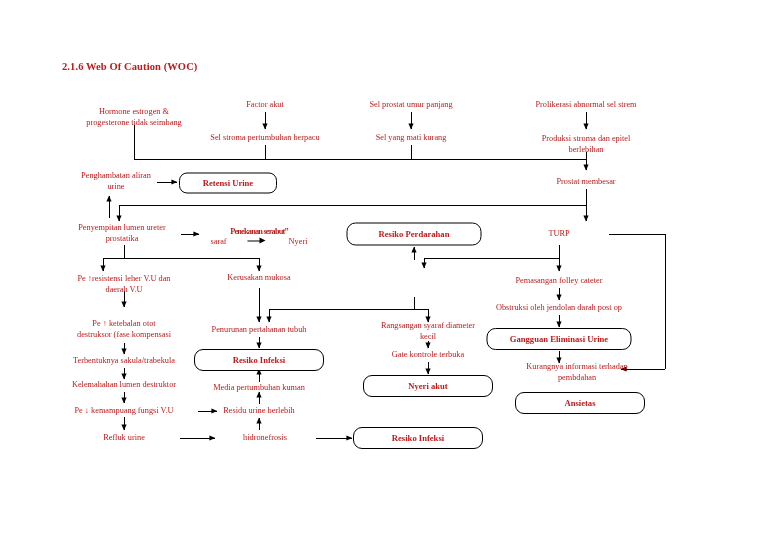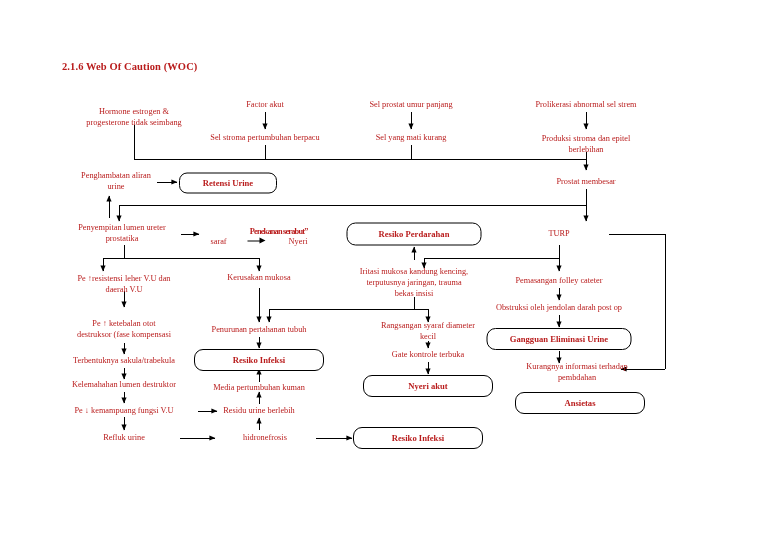--- a/index.html
+++ b/index.html
@@ -52,21 +52,21 @@
     display: flex;
     align-items: center;
     justify-content: center;
     transform: translate(-50%, -50%);
     box-sizing: border-box;
     line-height: 1.2;
   }
   .inline-pair {
     position: absolute;
     font-size: 8.3px;
-    text-align: right;
+    text-align: center;
     transform: translate(-50%, -50%);
     white-space: nowrap;
     font-family: Liberation Serif, serif;
   }
   .inline-pair .row2 {
     display: flex;
     align-items: center;
     justify-content: center;
     gap: 21px;
     margin-top: 1px;
@@ -211,23 +211,20 @@
       <span>Nyeri</span>
     </div>
   </div>
 
   <div class="boxnode" style="left:414px; top:234px; width:135px; height:23px;">Resiko Perdarahan</div>
   <div class="node" style="left:559px; top:234px; width:60px;">TURP</div>
 
   <div class="node" style="left:124px; top:285px; width:150px;">Pe ↑resistensi leher V.U dan
 daerah V.U</div>
   <div class="node" style="left:259px; top:278px; width:130px;">Kerusakan mukosa</div>
-  <div class="node" style="left:414px; top:283px; width:160px;">Iritasi mukosa kandung kencing,
-terputusnya jaringan, trauma
-bekas insisi</div>
   <div class="node" style="left:559px; top:281px; width:150px;">Pemasangan folley cateter</div>
 
   <div class="node" style="left:124px; top:330px; width:150px;">Pe ↑ ketebalan otot
 destruksor (fase kompensasi</div>
   <div class="node" style="left:259px; top:330px; width:160px;">Penurunan pertahanan tubuh</div>
   <div class="node" style="left:428px; top:332px; width:140px;">Rangsangan syaraf diameter
 kecil</div>
   <div class="node" style="left:559px; top:308px; width:185px;">Obstruksi oleh jendolan darah post op</div>
 
   <div class="node" style="left:124px; top:361px; width:160px;">Terbentuknya sakula/trabekula</div>

